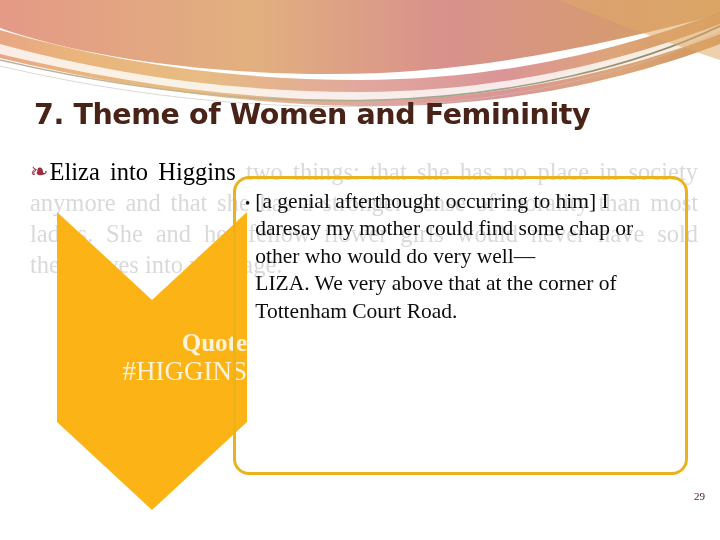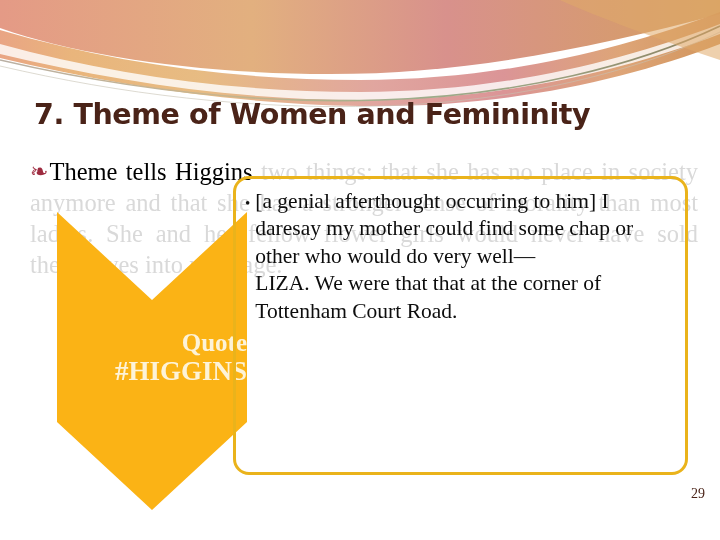--- a/index.html
+++ b/index.html
@@ -88,21 +88,21 @@
     pointer-events: none;
   }
   #chevron-label .l1 {
     display: block;
     font-size: 25px;
     font-weight: bold;
   }
   #chevron-label .l2 {
     display: block;
     font-size: 27px;
-    font-weight: bold;
+    font-weight: normal;
     margin-top: 2px;
   }
 
   
   #quote-box {
     position: absolute;
     left: 233px;
     top: 176px;
     width: 455px;
     height: 299px;
@@ -140,21 +140,21 @@
   #quote-text p {
     margin: 0;
   }
 
   
   #page-number {
     position: absolute;
     right: 15px;
     bottom: 10px;
     font-family: "Liberation Serif", serif;
-    font-size: 14px;
+    font-size: 11px;
     color: #4a2318;
   }
 </style>
 </head>
 <body>
 
 <div id="slide">
 
   <div id="header-decor">
     <svg width="720" height="112" viewBox="0 0 720 112">
@@ -210,39 +210,39 @@
                C520,102 640,70 720,32" fill="none" stroke="#c7c2b2" stroke-width="1" opacity="0.6"></path>
 
       <path d="M720,0 L720,60
                C660,40 600,18 560,0 Z" fill="#e0a96a" opacity="0.55"></path>
     </svg>
   </div>
 
   <div id="slide-title">7. Theme of Women and Femininity</div>
 
   <div id="body-block">
-    <span id="body-bullet">❧</span><span id="body-text"><span class="body-dark">Theme tells Higgins</span> two things: that she has no place in society anymore and that she has a stronger sense of morality than most ladies. She and her fellow flower girls would never have sold themselves into marriage.</span>
+    <span id="body-bullet">❧</span><span id="body-text"><span class="body-dark">Eliza into Higgins</span> two things: that she has no place in society anymore and that she has a stronger sense of morality than most ladies. She and her fellow flower girls would never have sold themselves into marriage.</span>
   </div>
 
   <div id="chevron">
     <svg width="190" height="298" viewBox="0 0 190 298">
       <polygon points="0,0 95,88 190,0 190,210 95,298 0,210" fill="#fbb315"></polygon>
     </svg>
   </div>
 
   <div id="chevron-label">
     <span class="l1">Quote</span>
     <span class="l2">#HIGGINS</span>
   </div>
 
   <div id="quote-box"></div>
 
   <div id="quote-inner">
     <span id="quote-bullet">•</span>
     <div id="quote-text">
       <p>[a genial afterthought occurring to him] I daresay my mother could find some chap or other who would do very well—</p>
-      <p>LIZA. We were that that at the corner of Tottenham Court Road.</p>
+      <p>LIZA. We very above that at the corner of Tottenham Court Road.</p>
     </div>
   </div>
 
   <div id="page-number">29</div>
 
 </div>
 
 </body></html>

